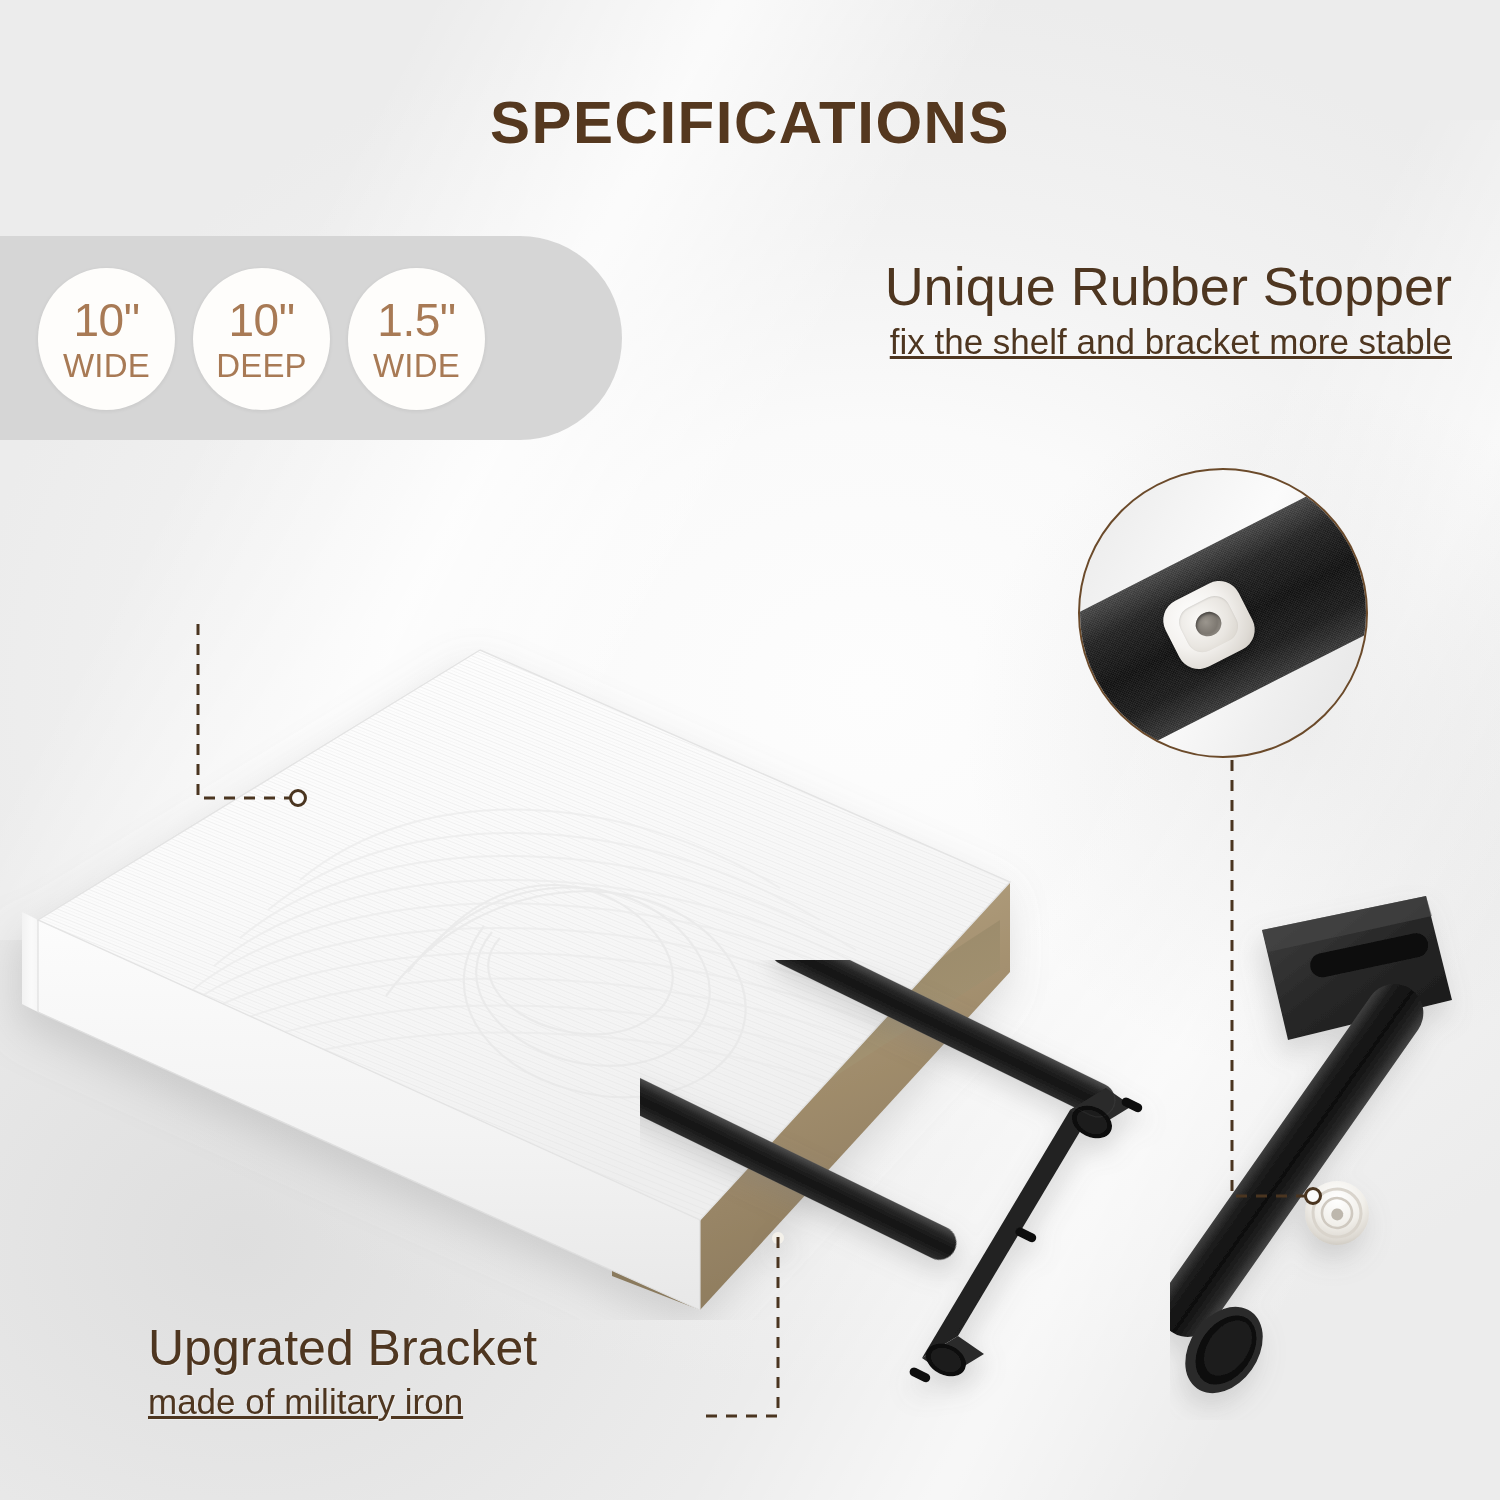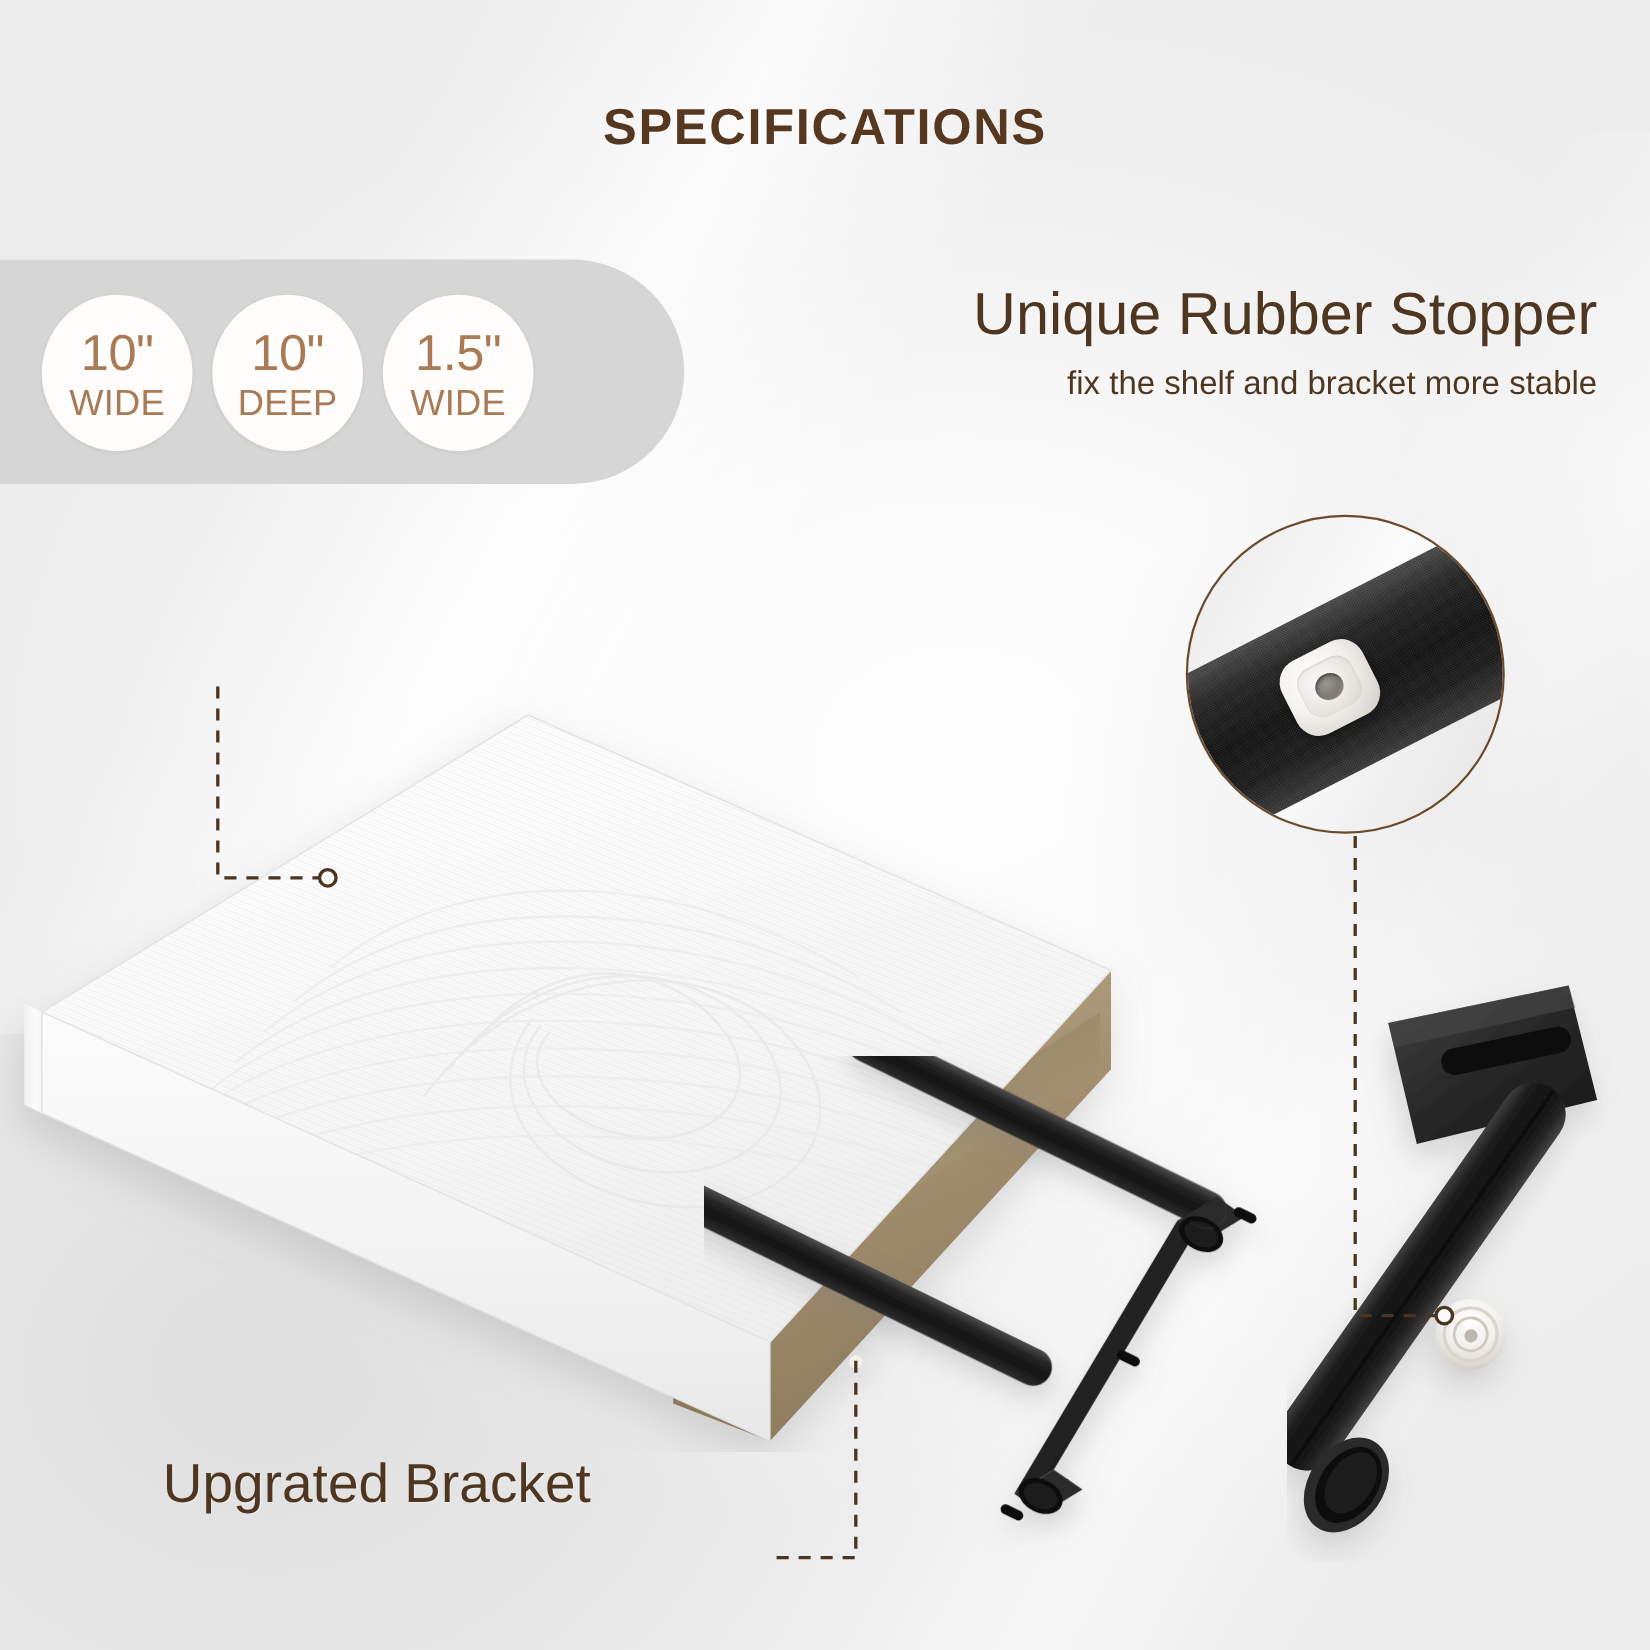--- a/index.html
+++ b/index.html
@@ -51,21 +51,21 @@
     background: radial-gradient(ellipse at 50% 50%, rgba(160,160,160,0.14) 0%, rgba(160,160,160,0) 70%);
     pointer-events: none;
   }
 
   
   #title {
     position: absolute;
     left: 0; right: 0;
     top: 88px;
     text-align: center;
-    font-size: 46px;
+    font-size: 60px;
     font-weight: bold;
     letter-spacing: 1.5px;
     color: #55381f;
     text-shadow: 1px 1px 0 rgba(255,255,255,0.55);
   }
 
   
   #spec-pill {
     position: absolute;
     left: -60px;
@@ -114,27 +114,28 @@
   .feature { position: absolute; }
   .feature-title {
     font-size: 50px;
     font-weight: normal;
     color: #4e3620;
     line-height: 1.05;
     white-space: nowrap;
     text-shadow: 1px 1px 0 rgba(255,255,255,0.4);
   }
   .feature-sub {
-    font-size: 30px;
+    font-size: 35px;
     font-weight: normal;
     color: #4e3620;
     line-height: 1.2;
-    margin-top: 16px;
+    margin-top: 6px;
     white-space: nowrap;
     text-shadow: 1px 1px 0 rgba(255,255,255,0.4);
+    text-decoration: underline;
   }
 
   #feat-stopper { right: 48px; top: 258px; text-align: right; }
   #feat-stopper .feature-title { font-size: 54px; }
   #feat-wood    { left: 55px;  top: 506px; }
   #feat-bracket { left: 148px; top: 1322px; }
 
   
   #leaders {
     position: absolute;
@@ -256,20 +257,21 @@
   </div>
 
   <div class="feature" id="feat-stopper">
     <div class="feature-title">Unique Rubber Stopper</div>
     <div class="feature-sub">fix the shelf and bracket more stable</div>
   </div>
 
 
   <div class="feature" id="feat-bracket">
     <div class="feature-title">Upgrated Bracket</div>
+    <div class="feature-sub">made of military iron</div>
   </div>
 
   <div id="shelf">
     <svg width="1080" height="700" viewBox="0 0 1080 700">
       <defs>
         <linearGradient id="topFace" x1="0" y1="0" x2="0.45" y2="1">
           <stop offset="0%" stop-color="#ffffff"></stop>
           <stop offset="42%" stop-color="#fbfbfb"></stop>
           <stop offset="78%" stop-color="#f4f4f4"></stop>
           <stop offset="100%" stop-color="#eeeeee"></stop>

